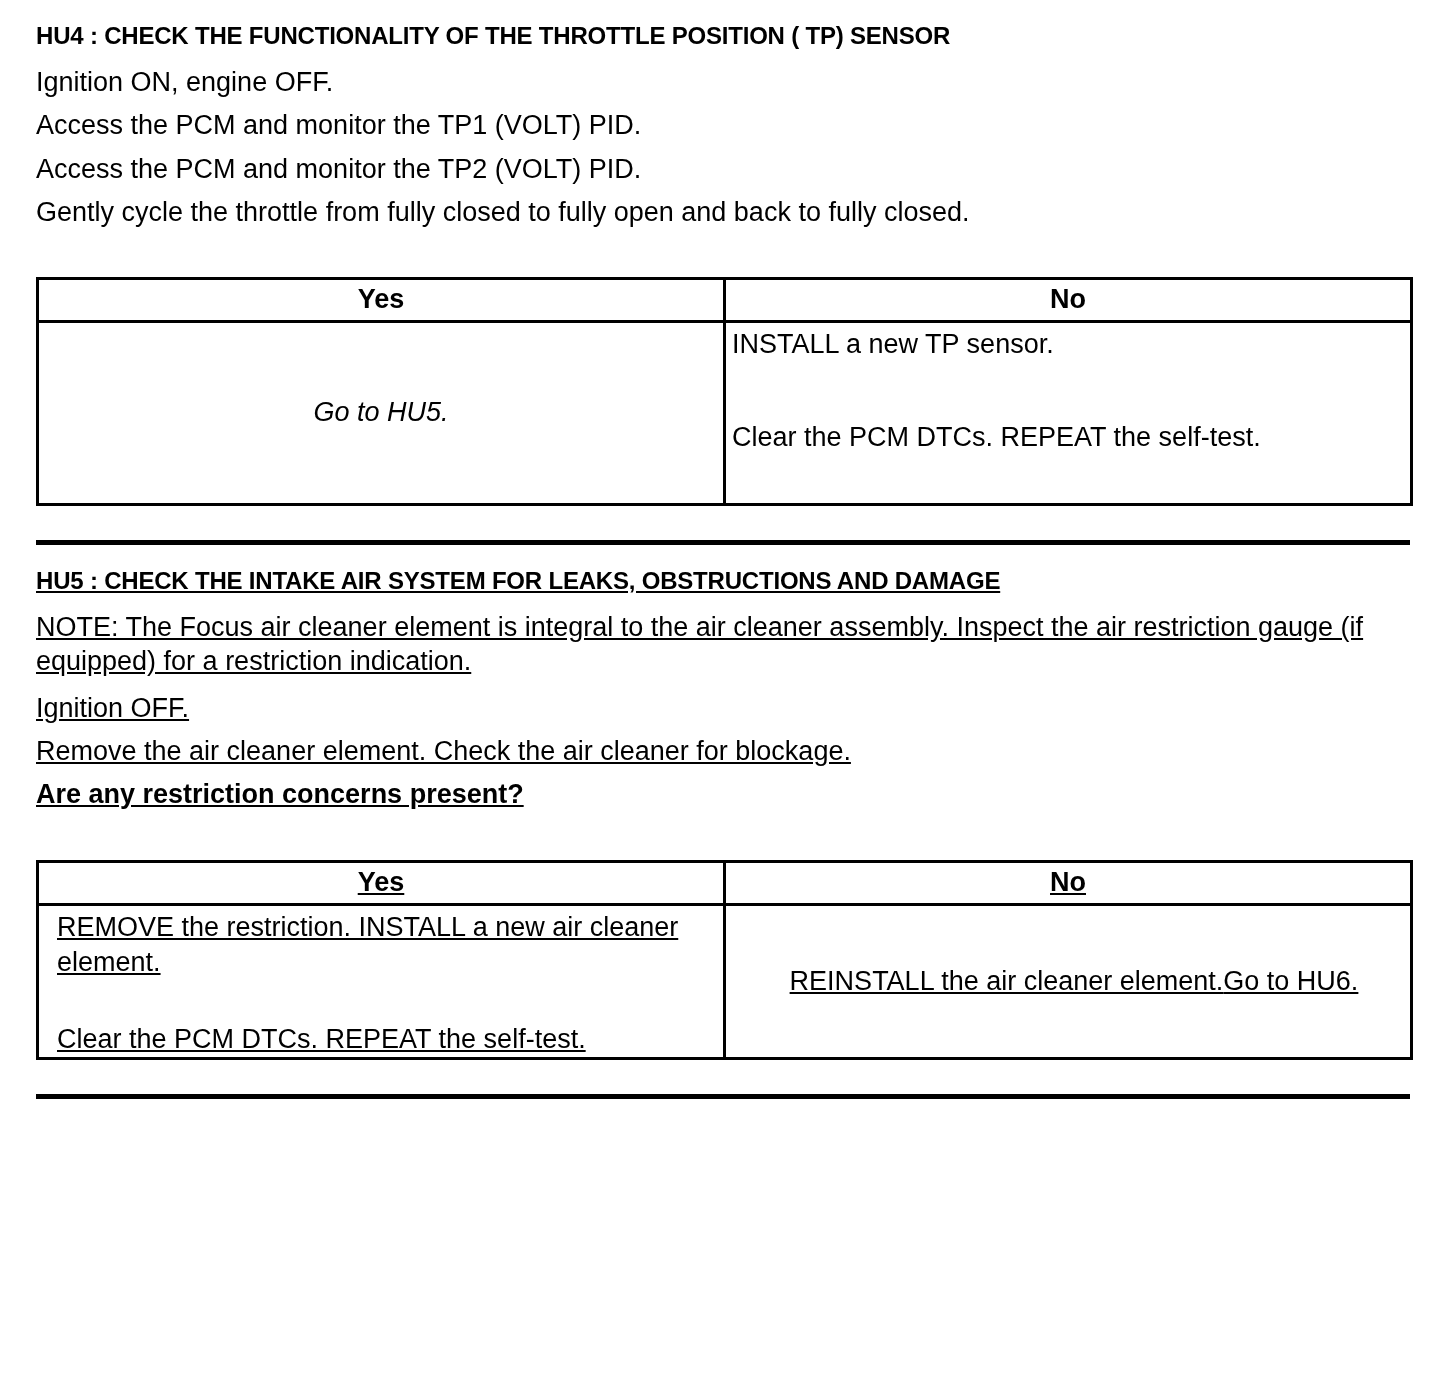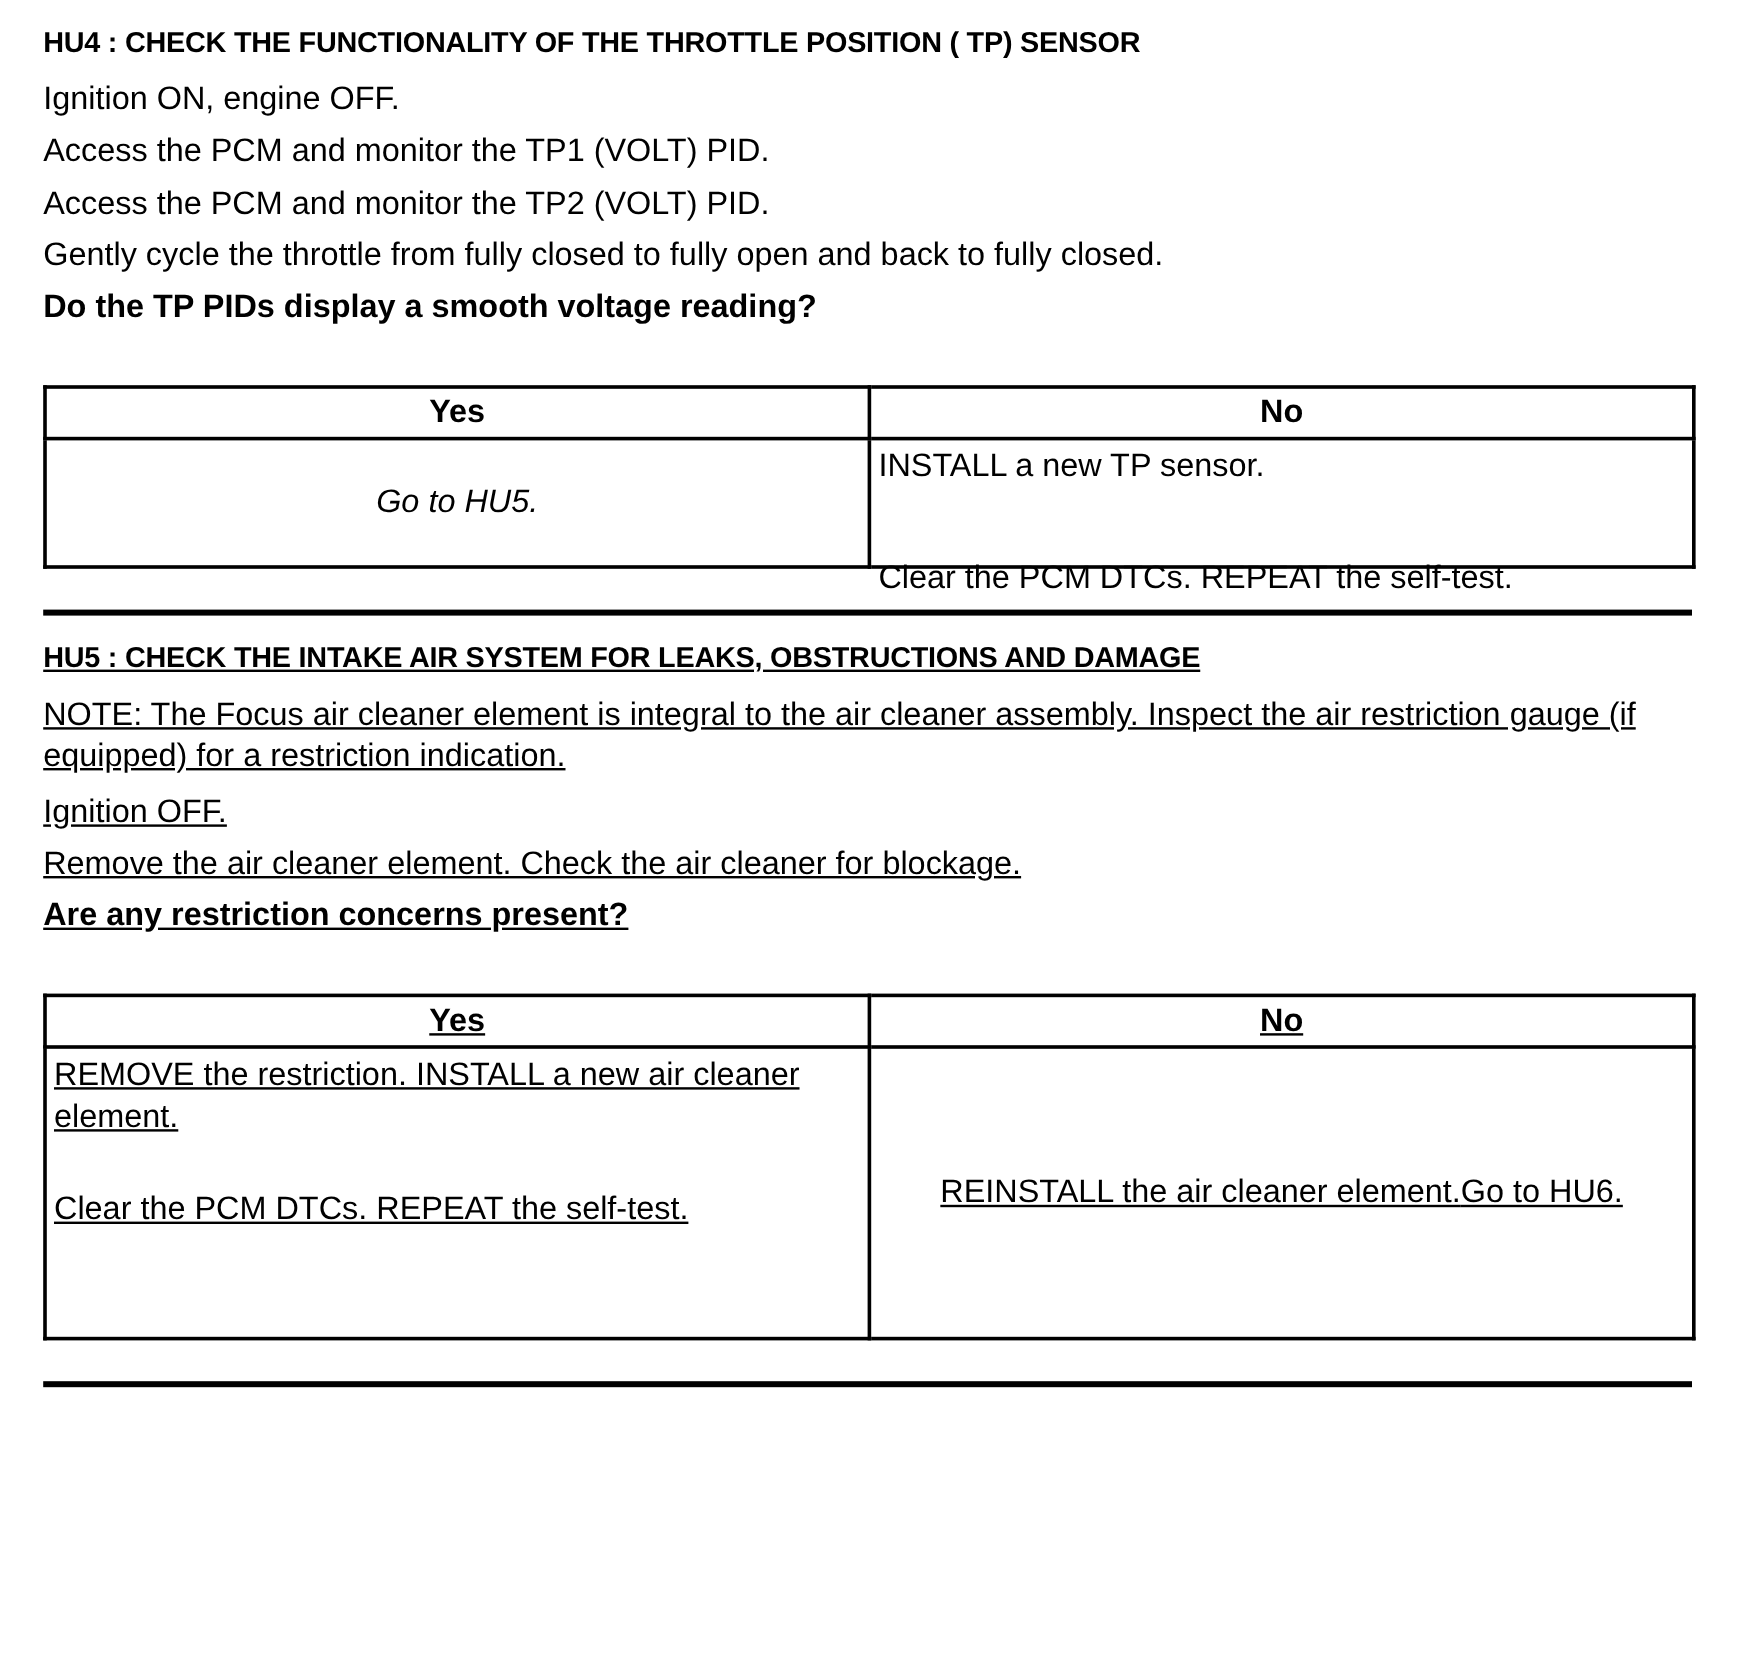--- a/index.html
+++ b/index.html
@@ -73,22 +73,22 @@
   }
   .cell-center {
     text-align: center;
   }
   .cell-mid {
     display: flex;
     align-items: center;
     justify-content: center;
     font-style: italic;
   }
-  .h-140 { height: 104px; }
-  .h-190 { height: 240px; }
+  .h-140 { height: 180px; }
+  .h-190 { height: 151px; margin-left: 12px; }
   .gap-line { height: 58px; }
 
   hr.rule {
     border: none;
     border-top: 5px solid #000000;
     margin: 34px 0 0 0;
     width: 1374px;
   }
   .rule-wrap { padding: 0 36px; }
 </style>
@@ -96,21 +96,20 @@
 <body>
 
 <div class="page">
 
   <div>
     <div class="step-title">HU4 : CHECK THE FUNCTIONALITY OF THE THROTTLE POSITION ( TP) SENSOR</div>
     <div class="step-line">Ignition ON, engine OFF.</div>
     <div class="step-line">Access the PCM and monitor the  TP1 (VOLT) PID.</div>
     <div class="step-line">Access the PCM and monitor the  TP2 (VOLT) PID.</div>
     <div class="step-line">Gently cycle the throttle from fully closed to fully open and back to fully closed.</div>
-    <div class="step-question">Do the TP  PIDs display a smooth voltage reading?</div>
 
     <div class="spacer-sm"></div>
 
     <table class="yn">
       <colgroup>
           <col class="c1">
           <col class="c2">
         </colgroup>
       <thead>
         <tr>

